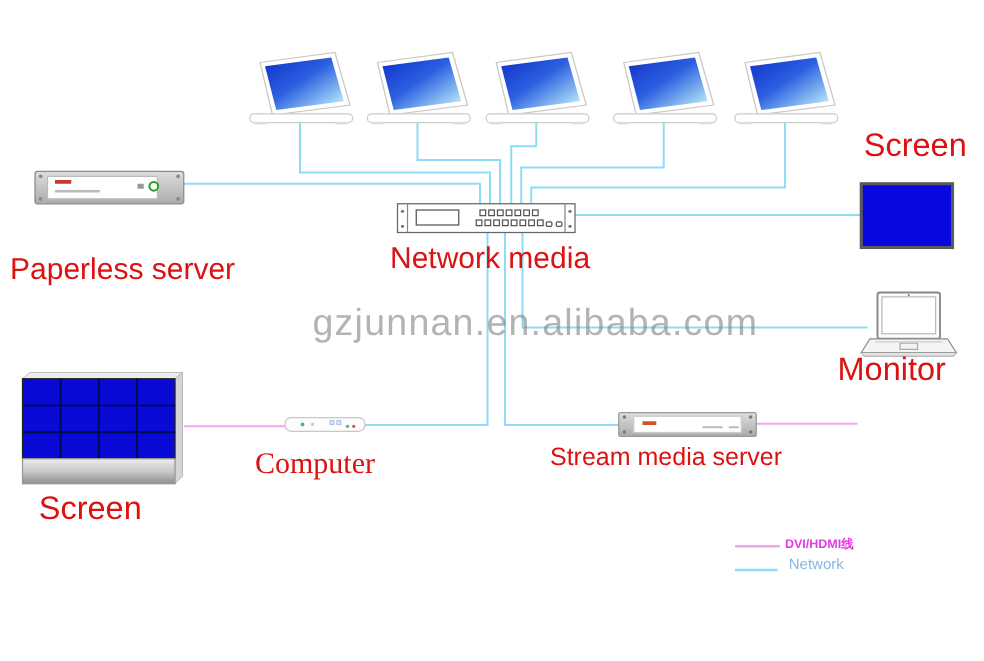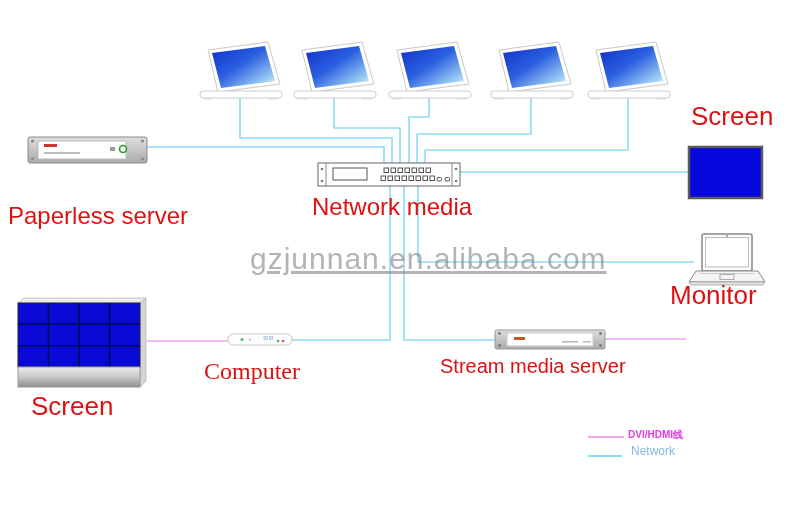--- a/index.html
+++ b/index.html
@@ -11,21 +11,21 @@
   .lbl-title{left:344px;top:9px;font-size:26px;}
   .lbl-paperless{left:8px;top:166px;font-size:24px;margin-top:37px;}
   .lbl-switch{left:312px;top:194px;font-size:24px;}
   .lbl-screen-right{left:691px;top:102px;font-size:26px;}
   .lbl-operator{left:670px;top:281px;font-size:26px;}
   .lbl-screen-wall{left:31px;top:392px;font-size:26px;}
   .lbl-computer{left:204px;top:358px;font-size:24px;font-family:Liberation Serif, serif;}
   .lbl-stream{left:440px;top:355px;font-size:20px;}
   .watermark{
     position:absolute;left:250px;top:242px;font-size:30px;color:rgba(128,128,128,0.6);
-    letter-spacing:1px;white-space:nowrap;z-index:1;text-decoration:underline;
+    letter-spacing:1px;white-space:nowrap;z-index:1;
   }
   svg.diagram{position:absolute;left:0;top:0;z-index:2;}
   .legend-text-dvi{
     position:absolute;left:628px;top:428px;font-size:10px;font-weight:bold;color:#e23ce2;z-index:3;white-space:nowrap;
   }
   .legend-text-net{
     position:absolute;left:631px;top:444px;font-size:12px;color:#86b7e3;z-index:3;white-space:nowrap;
   }
   .lbl,.watermark{z-index:3;}
 </style>

